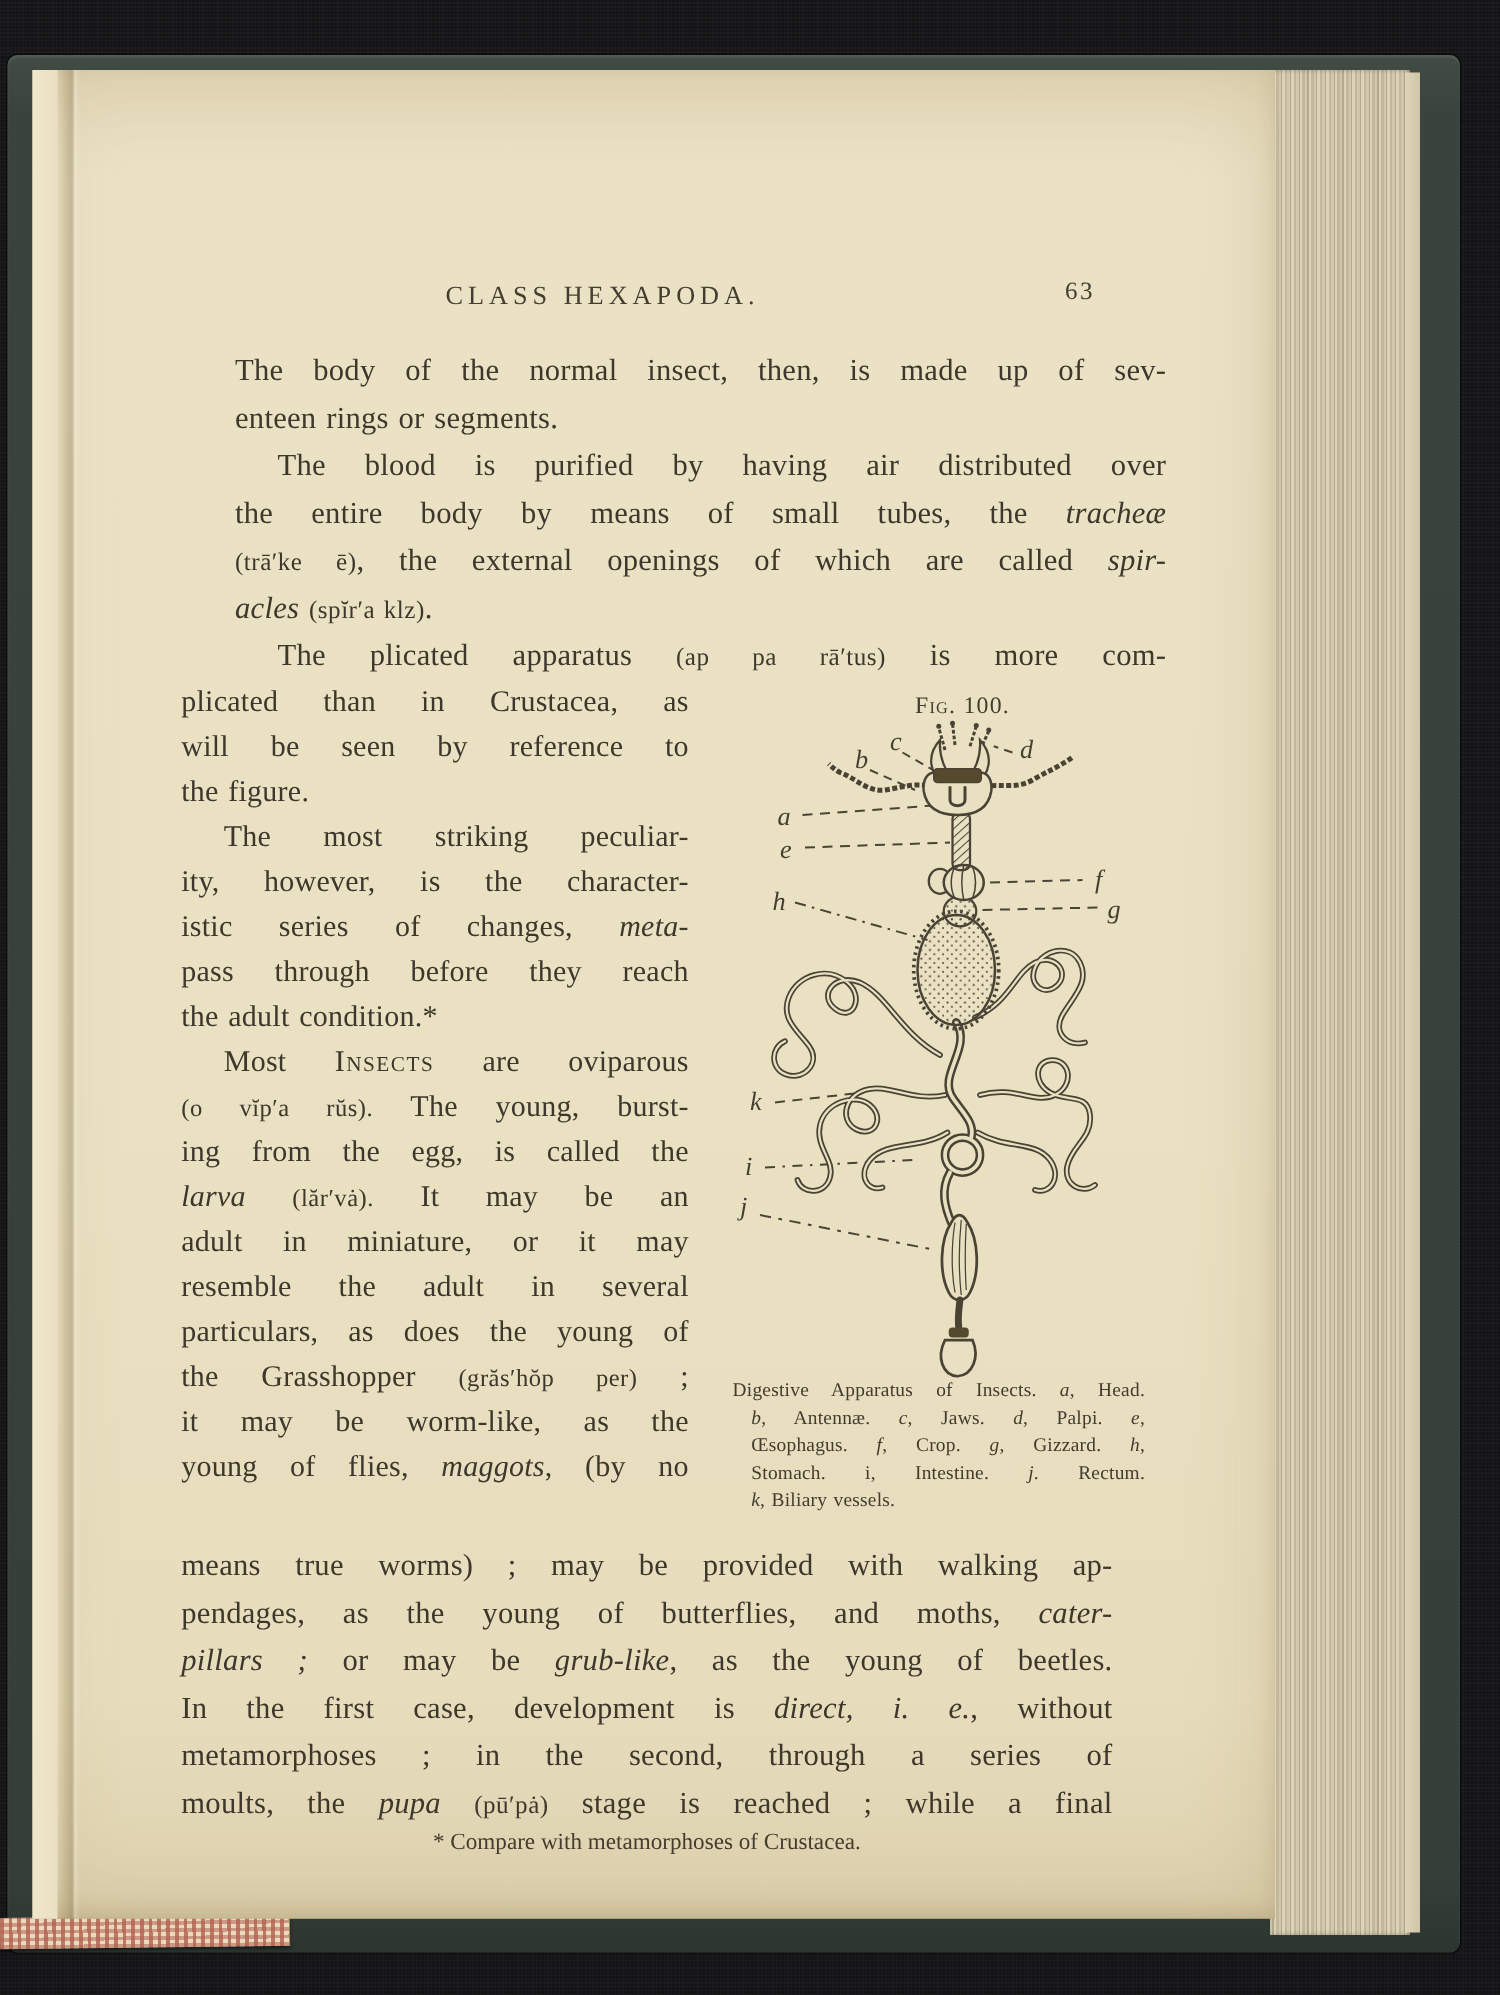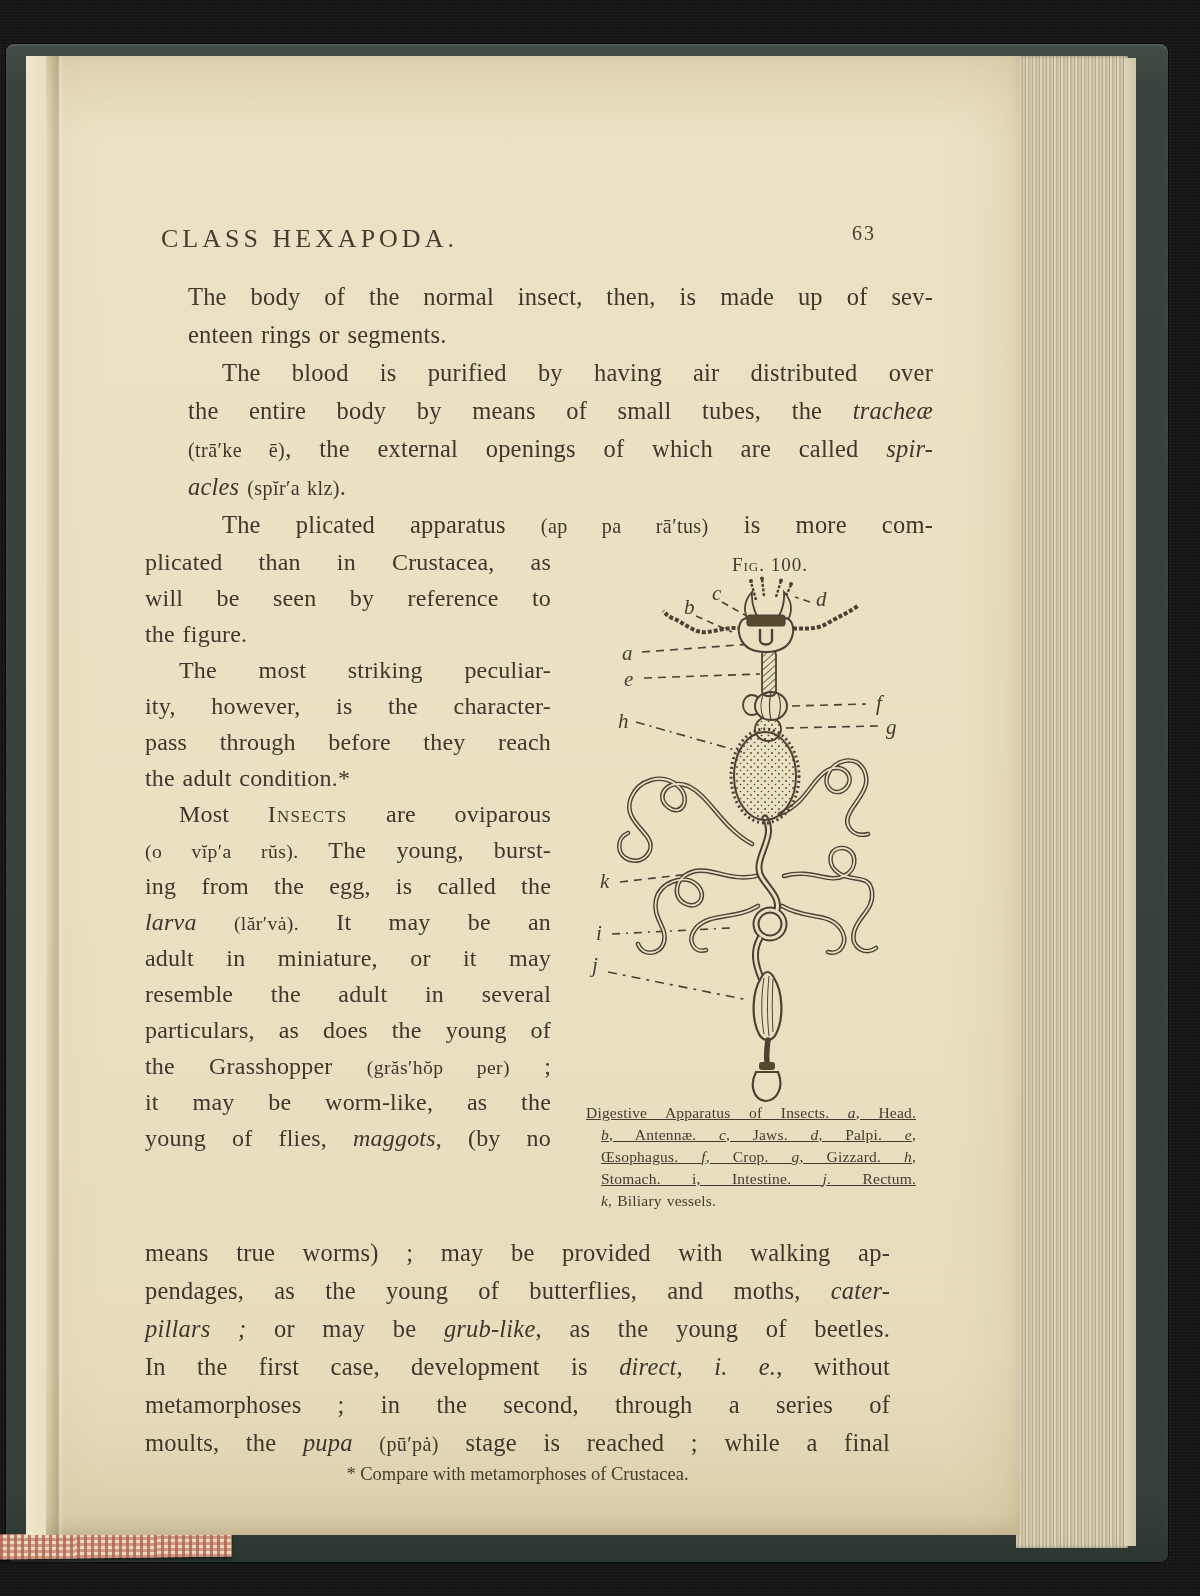--- a/index.html
+++ b/index.html
@@ -37,22 +37,22 @@
   .page{position:absolute;left:26px;top:56px;width:994px;height:1479px;
     background:linear-gradient(180deg,#e5dabb 0%,#ebe2c5 6%,#eae1c3 55%,#e7ddbd 88%,#ddd1ae 100%);
     box-shadow:inset 0 0 70px rgba(140,118,70,.22), inset 0 -6px 14px rgba(120,100,60,.18);
     color:#3e372b;}
   .crease{position:absolute;left:20px;top:0;width:18px;height:100%;
     background:linear-gradient(90deg, rgba(185,165,120,.0), rgba(140,118,70,.35) 55%, rgba(60,48,25,.22) 65%, rgba(255,250,230,.25) 78%, rgba(255,255,255,0));}
   .page-left-curl{position:absolute;left:0;top:0;width:20px;height:100%;
     background:linear-gradient(90deg,#efe7cc,#e9dfc2);}
 
   
-  .running-header{position:absolute;left:135px;top:168px;width:666px;height:30px;
-    font-size:26px;letter-spacing:4px;color:#453e30;}
+  .running-header{position:absolute;left:123px;top:168px;width:666px;height:30px;
+    text-align:center;font-size:21px;letter-spacing:4px;color:#453e30;}
   .page-number{position:absolute;left:760px;top:166px;width:90px;height:30px;
     text-align:right;font-size:20px;letter-spacing:2px;color:#453e30;}
 
   .block{position:absolute;}
   .ln{display:block;white-space:normal;word-spacing:1.5px;letter-spacing:.2px;}
   .ln.j{text-align:justify;text-align-last:justify;}
   .ln.ind{text-indent:34px;}
   .ft{left:119px;top:222px;width:745px;font-size:24.5px;margin-left:43px;}
   .ft .ln{height:38px;line-height:38px;}
   .col{left:119px;top:488px;width:406px;font-size:24px;}
@@ -69,21 +69,21 @@
   
   .fig-title{position:absolute;left:534px;top:498px;width:420px;height:24px;
     text-align:center;font-size:19px;font-variant:small-caps;letter-spacing:1px;color:#423b2e;}
   svg.fig{position:absolute;left:534px;top:520px;width:460px;height:536px;}
   .flbl{font-family:"Liberation Serif","DejaVu Serif",serif;font-style:italic;
     font-size:21px;fill:#453e31;}
 
   .cap{left:560px;top:1046px;width:330px;font-size:15.5px;color:#423b2e;}
   .cap .ln{height:22px;line-height:22px;word-spacing:1px;}
   .cap .ln.hang{padding-left:15px;}
-  .cap .ln.j{text-align:justify;text-align-last:justify;text-decoration:underline;}
+  .cap .ln.j{text-align:justify;text-align-last:justify;}
 </style>
 </head>
 <body>
 
 <div class="scene">
   <div class="cover"></div>
   <div class="cloth"></div>
   <div class="fore-edge"></div>
   <div class="fore-edge-light"></div>
 
@@ -103,20 +103,21 @@
       <div class="ln"><span class="seg it">acles</span><span class="seg"> </span><span class="seg pr">(spĭr′a klz)</span><span class="seg">.</span></div>
       <div class="ln j ind"><span class="seg">The plicated apparatus </span><span class="seg pr">(ap pa rā′tus)</span><span class="seg"> is more com-</span></div>
     </div>
 
     <div class="block col">
       <div class="ln j"><span class="seg">plicated than in Crustacea, as</span></div>
       <div class="ln j"><span class="seg">will be seen by reference to</span></div>
       <div class="ln"><span class="seg">the figure.</span></div>
       <div class="ln j ind"><span class="seg">The most striking peculiar-</span></div>
       <div class="ln j"><span class="seg">ity, however, is the character-</span></div>
+      <div class="ln j"><span class="seg">istic series of changes, </span><span class="seg it">meta-</span></div>
       <div class="ln j"><span class="seg">pass through before they reach</span></div>
       <div class="ln"><span class="seg">the adult condition.*</span></div>
       <div class="ln j ind"><span class="seg">Most </span><span class="seg sc">Insects</span><span class="seg"> are oviparous</span></div>
       <div class="ln j"><span class="seg pr">(o vĭp′a rŭs).</span><span class="seg"> The young, burst-</span></div>
       <div class="ln j"><span class="seg">ing from the egg, is called the</span></div>
       <div class="ln j"><span class="seg it">larva</span><span class="seg"> </span><span class="seg pr">(lăr′vȧ).</span><span class="seg"> It may be an</span></div>
       <div class="ln j"><span class="seg">adult in miniature, or it may</span></div>
       <div class="ln j"><span class="seg">resemble the adult in several</span></div>
       <div class="ln j"><span class="seg">particulars, as does the young of</span></div>
       <div class="ln j"><span class="seg">the Grasshopper </span><span class="seg pr">(grăs′hŏp per)</span><span class="seg"> ;</span></div>

